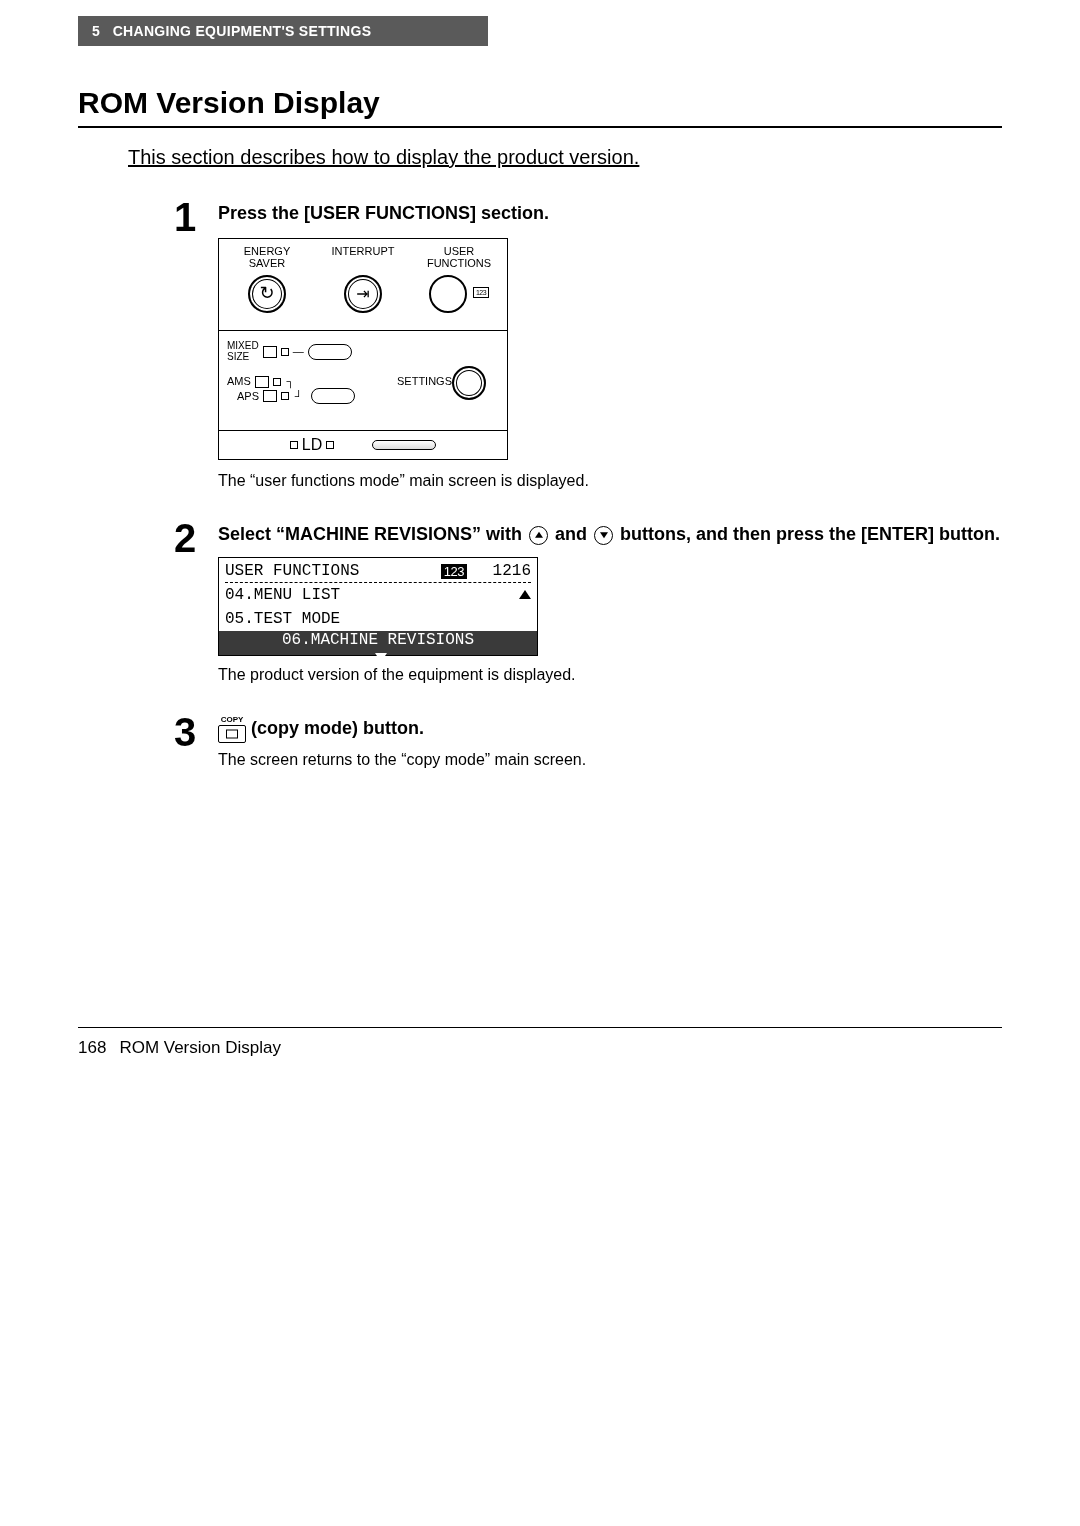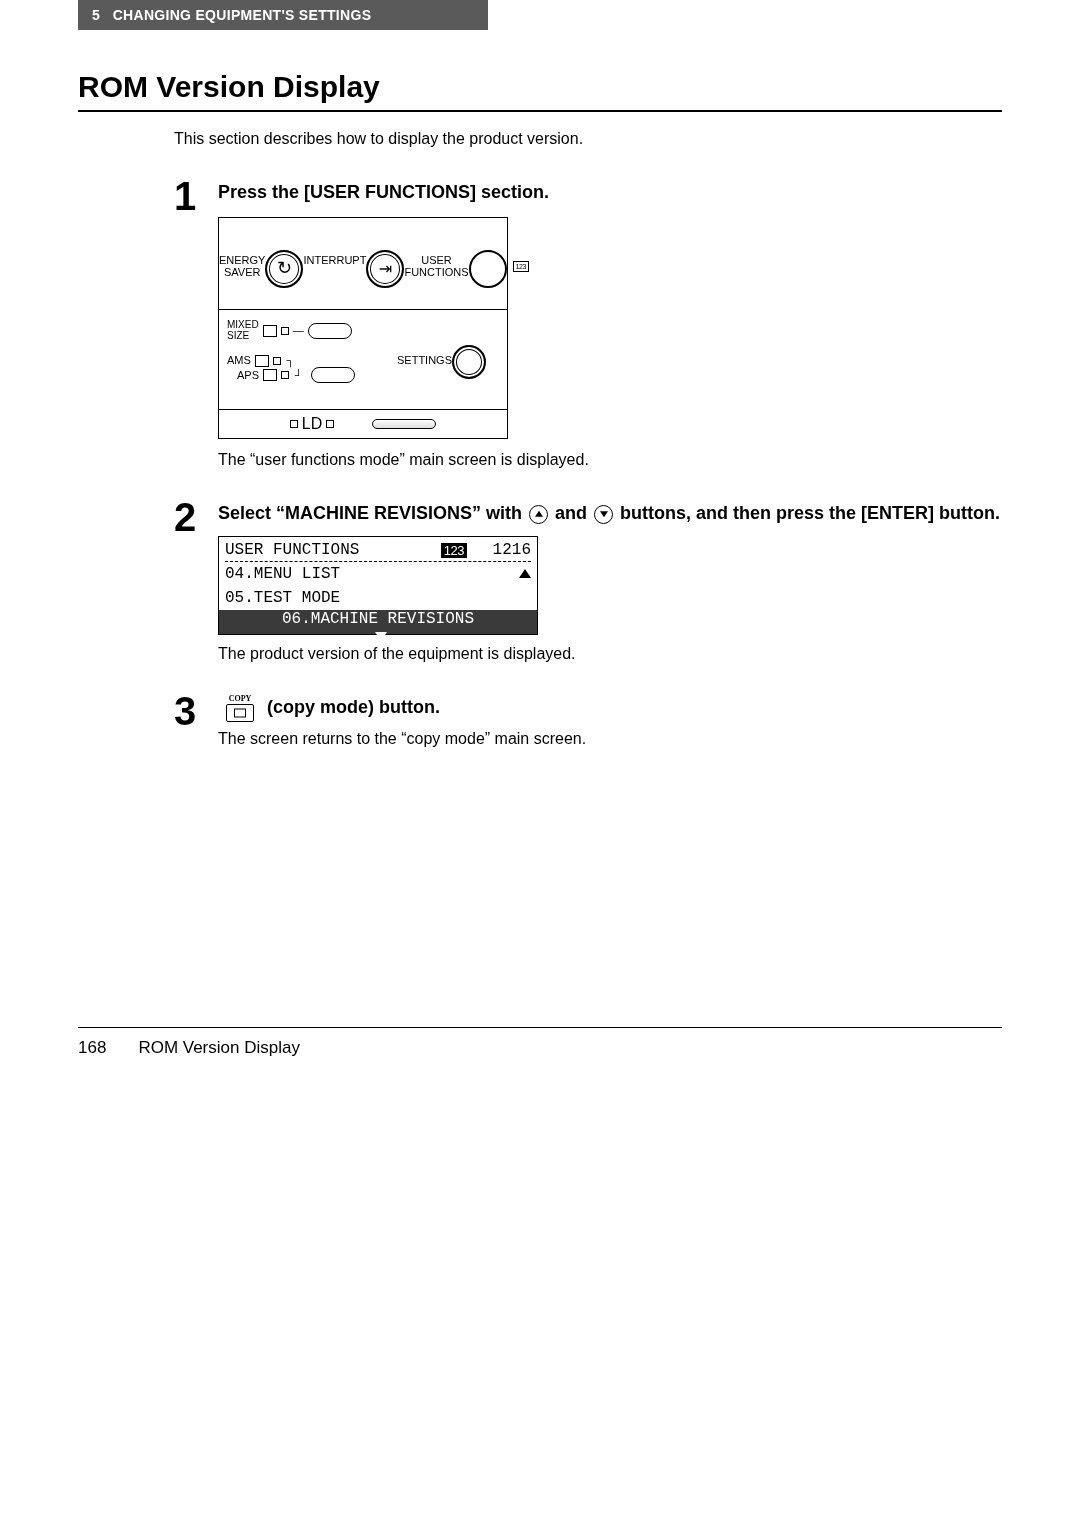--- a/index.html
+++ b/index.html
@@ -1,39 +1,39 @@
 <!DOCTYPE html>
 <html><head>
 <meta charset="utf-8">
 <style>
   * { box-sizing: border-box; margin: 0; padding: 0; }
   html, body { width: 1080px; height: 1526px; background: #fff; font-family: Arial, Helvetica, sans-serif; color: #000; }
-  .page { position: relative; width: 1080px; height: 1100px; padding: 0 78px; }
+  .page { position: relative; width: 1080px; height: 1100px; padding: 16px 78px; }
   .header-bar { background: #5a5a5a; color: #fff; font-size: 14px; font-weight: bold; padding: 7px 14px; width: 410px; margin-left: 0; letter-spacing: 0.3px; }
   .title { font-size: 30px; font-weight: bold; margin-top: 40px; }
   .title-rule { border: none; border-top: 2px solid #000; margin-top: 6px; margin-bottom: 18px; }
-  .intro { font-size: 16px; margin-left: 96px; margin-bottom: 28px; }
+  .intro { font-size: 20px; margin-left: 50px; margin-bottom: 28px; text-decoration: underline; }
   .step { display: flex; margin-left: 96px; margin-top: 6px; }
   .step-num { font-size: 40px; font-weight: 900; width: 38px; line-height: 1; margin-right: 6px; font-family: Arial, sans-serif; }
   .step-body { flex: 1; padding-top: 4px; }
   .step-head { font-size: 18px; font-weight: bold; line-height: 1.4; }
   .step-note { font-size: 16px; margin-top: 10px; margin-bottom: 22px; }
   .circle-arrow { width: 19px; height: 19px; border: 1.5px solid #000; border-radius: 50%; position: relative; display: inline-block; vertical-align: middle; margin: 0 2px; }
   .circle-arrow.up::after { content:""; position:absolute; left:50%; top:50%; transform:translate(-50%,-55%); width:0; height:0; border-left:4px solid transparent; border-right:4px solid transparent; border-bottom:6px solid #000; }
   .circle-arrow.down::after { content:""; position:absolute; left:50%; top:50%; transform:translate(-50%,-45%); width:0; height:0; border-left:4px solid transparent; border-right:4px solid transparent; border-top:6px solid #000; }
-  .copy-btn { display: inline-block; vertical-align: middle; position: relative; margin: 0 8px; font-family: Liberation Serif, serif; }
+  .copy-btn { display: inline-block; vertical-align: middle; position: relative; margin: 0 0; }
   .copy-label { font-size: 8px; text-align: center; line-height: 1; margin-bottom: 1px; }
   .copy-box { width: 28px; height: 18px; border: 1.5px solid #000; border-radius: 2px; position: relative; }
   .copy-box::after { content:""; position:absolute; left:50%; top:50%; transform:translate(-50%,-50%); width:10px; height:7px; border:1.5px solid #000; }
 
   
   .panel-fig { width: 290px; margin: 12px 0 12px 0; border: 1px solid #000; background:#fff; }
   .panel-row { display:flex; }
   .panel-toprow { height: 92px; border-bottom: 1px solid #000; }
-  .panel-cell { flex:1; display:flex; align-items:center; justify-content:flex-start; padding:6px 0 0 0; font-size:11px; line-height:1.1; }
+  .panel-cell { flex:1; display:flex; flex-direction:column; align-items:center; justify-content:flex-start; padding:6px 0 0 0; font-size:11px; line-height:1.1; }
   .panel-cell .lbl { text-align:center; min-height:26px; }
   .round-btn { width:38px; height:38px; border:2px double #000; border-radius:50%; margin-top:4px; position:relative; }
   .round-btn.dbl { box-shadow: inset 0 0 0 2px #fff, inset 0 0 0 3px #000; }
   .energy-icon::after { content:"↻"; position:absolute; left:50%; top:50%; transform:translate(-50%,-52%); font-size:18px; }
   .interrupt-icon::after { content:"⇥"; position:absolute; left:50%; top:50%; transform:translate(-50%,-52%); font-size:16px; }
   .uf-cell .round-btn { border:2px solid #000; box-shadow:none; }
   .uf-cell .round-btn::after { content:""; }
   .uf-wrap { position:relative; display:flex; align-items:center; }
   .uf-123 { font-size:7px; border:1px solid #000; padding:1px 2px; margin-left:6px; line-height:1; background:#000; color:#fff; letter-spacing:-0.5px;}
   .uf-123.inv { background:#fff; color:#000; }
@@ -57,21 +57,21 @@
   .lcd-head-mid { background:#000; color:#fff; padding:0 3px; font-size:13px; font-family:Arial, sans-serif; letter-spacing:-0.5px; }
   .lcd-head-right { width:64px; text-align:right; }
   .lcd-sep { border-top:1px dashed #000; margin: 0 6px; }
   .lcd-row { display:flex; align-items:center; padding:0 6px; height:24px; }
   .lcd-row .txt { flex:1; white-space:pre; }
   .lcd-row .arrow { width:18px; text-align:right; }
   .lcd-row.sel { background:#3a3a3a; color:#fff;flex-direction:column; }
   .tri-up { display:inline-block; width:0; height:0; border-left:6px solid transparent; border-right:6px solid transparent; border-bottom:9px solid #000; }
   .tri-down { display:inline-block; width:0; height:0; border-left:6px solid transparent; border-right:6px solid transparent; border-top:9px solid #fff; }
 
-  .footer { position:absolute; left:78px; right:78px; bottom:42px; border-top:1px solid #000; padding-top:10px; font-size:17px; display:flex; gap:32px;}
+  .footer { position:absolute; left:78px; right:78px; bottom:42px; border-top:1px solid #000; padding-top:10px; font-size:17px; display:flex; gap:13px;}
   .footer .pg { }
 </style>
 </head>
 <body>
 <div class="page">
 
 <div class="header-bar">
   <span>5</span>
   &nbsp;&nbsp;<span>CHANGING EQUIPMENT'S SETTINGS</span>
 </div>

